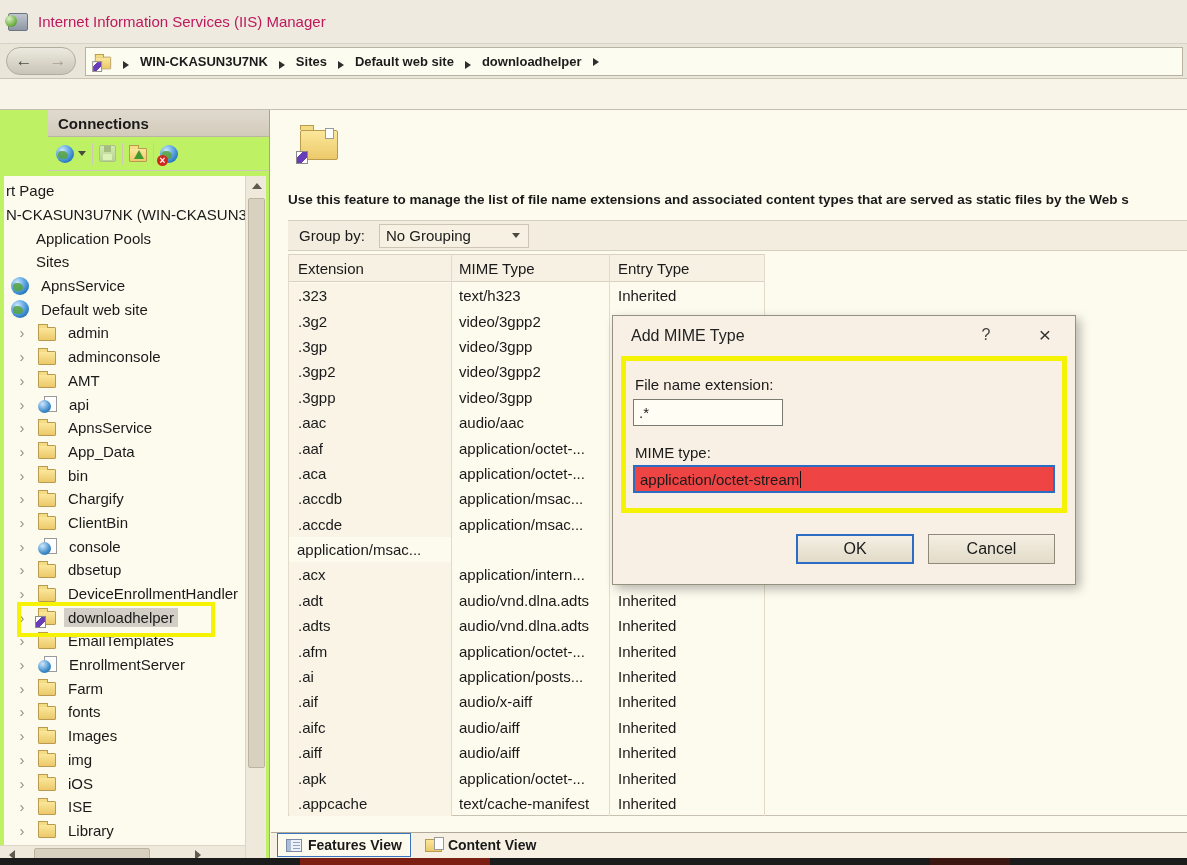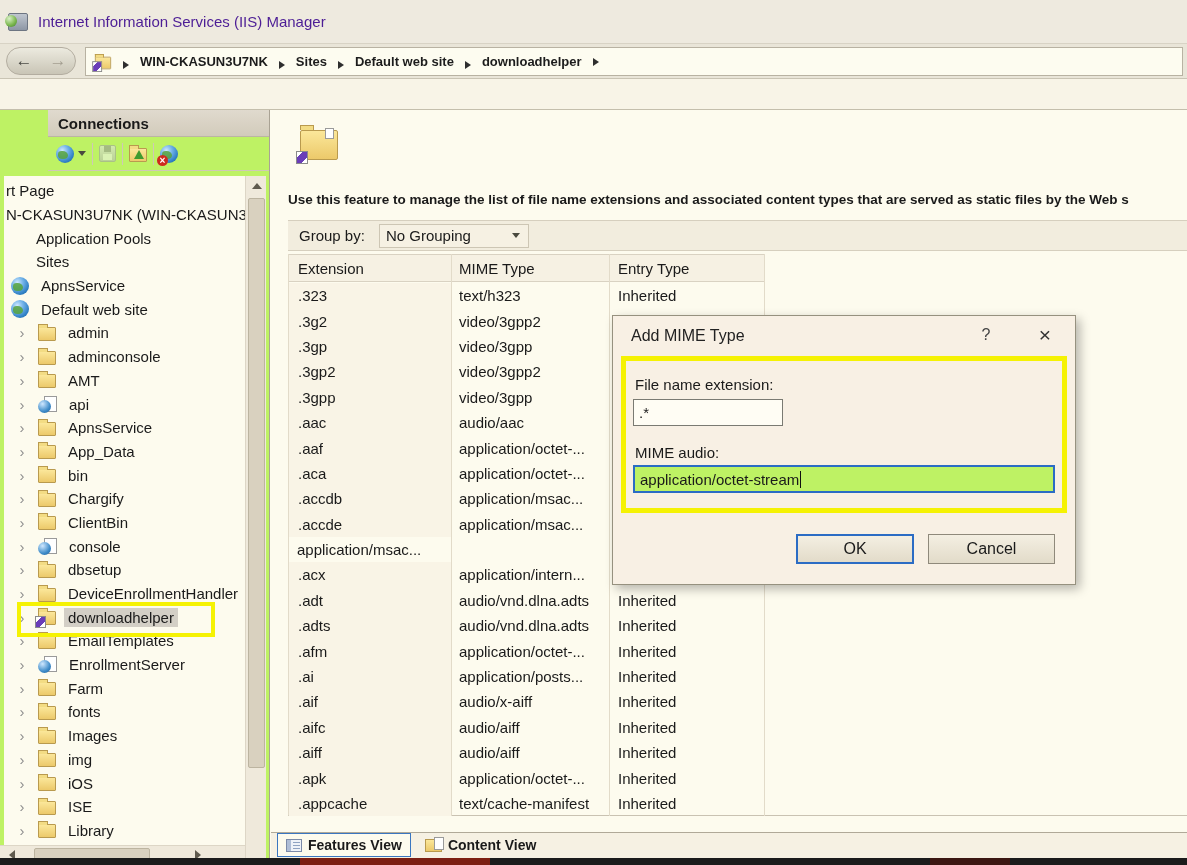--- a/index.html
+++ b/index.html
@@ -3,21 +3,21 @@
 <meta charset="utf-8">
 <style>
   html,body{margin:0;padding:0;background:#888;}
   *{box-sizing:border-box;font-family:"Liberation Sans",sans-serif;}
   #screen{position:relative;width:1187px;height:865px;background:#fdfbee;overflow:hidden;color:#1a1a1a;}
 
   
   .titlebar{position:absolute;left:0;top:0;width:1187px;height:44px;background:#eeeadf;border-bottom:1px solid #d8d3c5;display:flex;align-items:center;}
   .iis-logo{width:20px;height:18px;margin-left:8px;position:relative;background:linear-gradient(#bfc6cf,#8e97a5);border:1px solid #6d7582;border-radius:2px;}
   .iis-logo::after{content:'';position:absolute;left:-4px;top:1px;width:12px;height:12px;border-radius:50%;background:radial-gradient(circle at 35% 30%,#d9f0c8,#7fba52 55%,#3f7d2a);}
-  .title-text{margin-left:10px;font-size:15px;color:#4c1d95;}
+  .title-text{margin-left:10px;font-size:15px;color:#be185d;}
 
   
   .crumbbar{position:absolute;left:0;top:44px;width:1187px;height:35px;background:#e9e5d8;border-bottom:1px solid #c9c4b4;}
   .navpill{position:absolute;left:6px;top:3px;width:70px;height:28px;border-radius:14px;background:linear-gradient(#eceadf,#c9c5b6);border:1px solid #b3ada0;display:flex;align-items:center;justify-content:space-around;}
   .nav-back{font-size:17px;color:#4a4a45;}
   .nav-fwd{font-size:17px;color:#a39e90;}
   .addressbar{position:absolute;left:85px;top:3px;width:1098px;height:29px;background:#fdfcf0;border:1px solid #b8b2a2;display:flex;align-items:center;overflow:hidden;}
   .bc-item{display:flex;align-items:flex-end;font-size:13px;font-weight:bold;color:#1c1c1c;white-space:nowrap;}
   .tri-right{width:0;height:0;border-left:6px solid #2e2e2e;border-top:4px solid transparent;border-bottom:4px solid transparent;margin:0 11px;}
   .bc-label{cursor:default;}
@@ -118,21 +118,21 @@
 
   
   .dialog{position:absolute;left:612px;top:315px;width:464px;height:270px;background:#f8f0e4;border:1px solid #96917f;box-shadow:4px 4px 10px rgba(0,0,0,.28);z-index:10;}
   .dlg-title{position:absolute;left:18px;top:11px;font-size:16px;color:#222;}
   .dlg-help{position:absolute;left:363px;top:10px;font-size:16px;color:#444;width:20px;text-align:center;}
   .dlg-close{position:absolute;left:420px;top:7px;font-size:21px;color:#333;width:24px;text-align:center;}
   .dlg-ybox{position:absolute;left:8px;top:40px;width:446px;height:157px;border:5px solid #f5f203;pointer-events:none;z-index:12;}
   .dlg-label1{position:absolute;left:22px;top:60px;font-size:15px;}
   .dlg-input1{position:absolute;left:20px;top:83px;width:150px;height:27px;background:#fffdf4;border:1px solid #7a7a72;font-size:15px;display:flex;align-items:center;padding-left:5px;}
   .dlg-label2{position:absolute;left:22px;top:128px;font-size:15px;}
-  .dlg-input2{position:absolute;left:20px;top:149px;width:422px;height:28px;background:#bef264;border:2px solid #2b6cc4;font-size:15px;display:flex;align-items:center;padding-left:5px;}
+  .dlg-input2{position:absolute;left:20px;top:149px;width:422px;height:28px;background:#ef4444;border:2px solid #2b6cc4;font-size:15px;display:flex;align-items:center;padding-left:5px;}
   .caret{display:inline-block;width:1px;height:17px;background:#111;margin-left:1px;}
   .btn{position:absolute;top:218px;height:30px;background:linear-gradient(#f4efe2,#e2dbc9);font-size:16px;display:flex;align-items:center;justify-content:center;}
   .btn-ok{left:183px;width:118px;border:2px solid #2b6cc4;}
   .btn-cancel{left:315px;width:127px;border:1px solid #8f897b;}
 
   
   .bottomstrip{position:absolute;left:0;top:858px;width:1187px;height:7px;background:#1b1b1b;}
   .strip-red{position:absolute;left:300px;top:0;width:190px;height:7px;background:#7c1e12;}
   .strip-red2{position:absolute;left:930px;top:0;width:80px;height:7px;background:#3c1712;}
 </style>
@@ -505,21 +505,21 @@
 
   <div class="dialog">
     <span class="dlg-title">Add MIME Type</span>
     <span class="dlg-help">?</span>
     <span class="dlg-close">×</span>
     <div class="dlg-ybox"></div>
     <span class="dlg-label1">File name extension:</span>
     <div class="dlg-input1">
       <span>.*</span>
     </div>
-    <span class="dlg-label2">MIME audio:</span>
+    <span class="dlg-label2">MIME type:</span>
     <div class="dlg-input2">
       <span>application/octet-stream</span>
       <span class="caret"></span>
     </div>
     <div class="btn btn-ok">OK</div>
     <div class="btn btn-cancel">Cancel</div>
   </div>
 
   <div class="bottomstrip">
     <span class="strip-red"></span>

